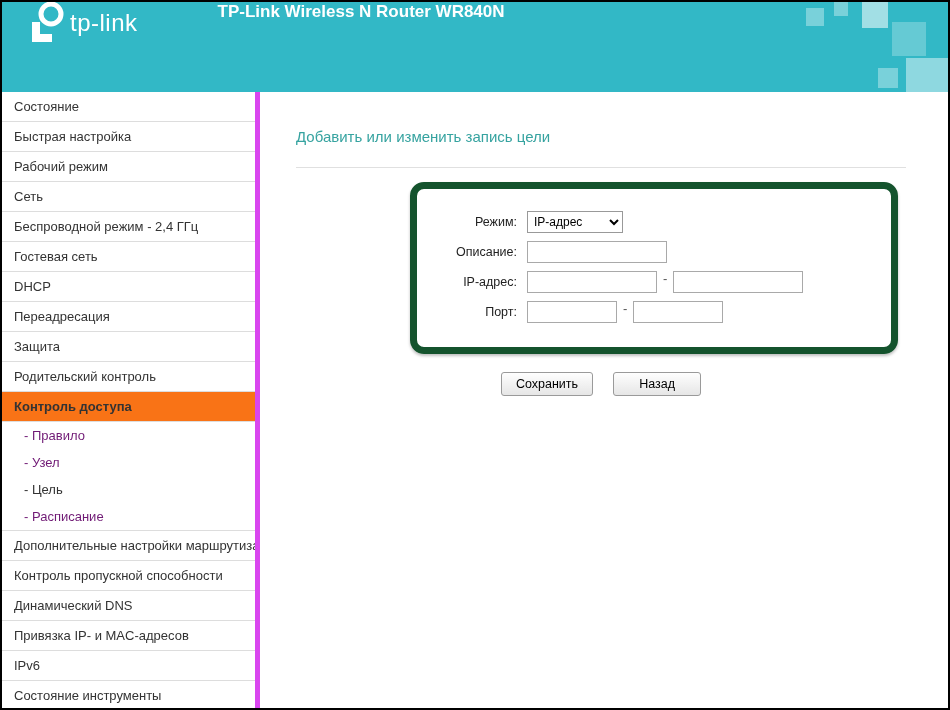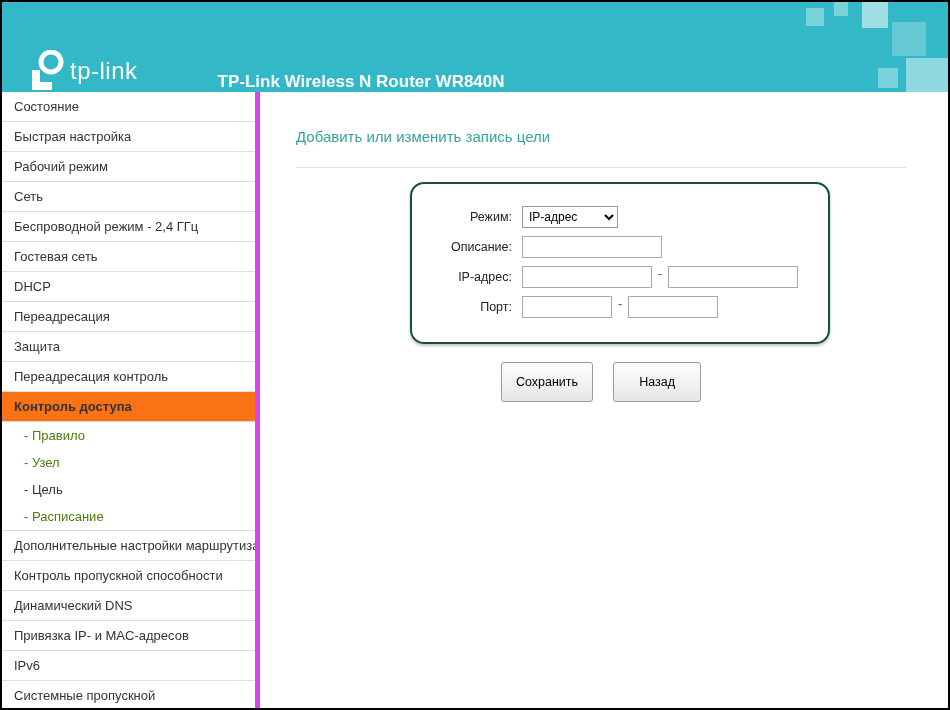--- a/index.html
+++ b/index.html
@@ -1,61 +1,61 @@
 <!DOCTYPE html>
 <html><head>
 <meta charset="utf-8">
 <style>
   * { box-sizing: border-box; margin: 0; padding: 0; }
   body { font-family: Arial, Helvetica, sans-serif; font-size: 13px; color: #333; background: #fff; }
   .frame { width: 950px; height: 710px; border: 2px solid #000; position: relative; overflow: hidden; background: #fff; }
 
   
-  .header { height: 90px; background: #32b8c6; color: #fff; display: flex; align-items: flex-end; padding: 0 28px; position: relative; overflow: hidden; }
+  .header { height: 90px; background: #32b8c6; color: #fff; display: flex; align-items: flex-start; padding: 0 28px; position: relative; overflow: hidden; }
   .logo { display: flex; align-items: center; gap: 6px; margin-right: 80px; }
   .logo-mark { width: 34px; height: 42px; position: relative; }
   .logo-mark svg { display: block; }
   .logo-text { font-size: 24px; font-weight: 400; letter-spacing: 0.5px; }
   .titles { }
   .title-main { font-size: 17px; font-weight: 700; }
   .title-sub  { font-size: 12px; font-weight: 700; margin-top: 2px; }
   .header-deco { position: absolute; right: 0; top: 0; height: 100%; width: 220px; pointer-events: none; }
   .header-deco span { position: absolute; background: rgba(255,255,255,0.35); }
 
   
   .layout { display: flex; height: calc(100% - 90px); }
 
   
   .sidebar { width: 258px; flex: none; overflow-y: auto; border-right: 5px solid #d946ef; }
   .sidebar ul { list-style: none; }
   .side-item { padding: 7px 12px; border-bottom: 1px solid #ddd; color: #333; font-size: 13px; cursor: pointer; white-space: nowrap; }
   .side-item.active { background: #f97316; font-weight: 700; }
-  .side-sub { padding: 6px 12px 6px 22px; color: #4d7c0f; font-size: 13px; cursor: pointer; }
+  .side-sub { padding: 6px 12px 6px 22px; color: #701a75; font-size: 13px; cursor: pointer; }
   .side-sub.current { color: #333; }
   .sidebar .end-border { border-bottom: 1px solid #ddd; height:0; }
 
   
   .main { flex: 1; padding: 36px 42px 24px 36px; overflow: auto; }
   .page-title { color: #36a3a0; font-size: 15px; margin-bottom: 22px; }
   .hr { height: 1px; background: #e0e0e0; margin-bottom: 14px; }
 
   
-  .callout { border: 2px solid #14532d; border-radius: 14px; padding: 14px 20px 16px; width: 420px; margin: 0 0 18px 114px; box-shadow: 0 2px 3px rgba(0,0,0,0.25); }
+  .callout { border: 7px solid #14532d; border-radius: 14px; padding: 14px 20px 16px; width: 488px; margin: 0 0 18px 114px; box-shadow: 0 2px 3px rgba(0,0,0,0.25); }
   .form-row { display: flex; align-items: center; margin: 8px 0; }
   .form-row label { width: 90px; text-align: right; padding-right: 10px; font-size: 12.5px; color: #222; }
   .form-row .controls { display: flex; align-items: flex-start; gap: 4px; }
   .form-row select { width: 96px; height: 22px; border: 1px solid #999; font-size: 12px; padding: 1px 2px; background: #fff; }
   .form-row input[type="text"] { height: 22px; border: 1px solid #a9a9a9; font-size: 12px; padding: 1px 4px; background: #fff; }
   .w-medium { width: 140px; }
   .w-small  { width: 90px; }
   .w-ip     { width: 130px; }
   .dash { color: #555; padding: 0 2px; }
 
   .button-row { display: flex; gap: 20px; justify-content: center; margin-top: 6px; }
-  .btn { min-width: 88px; height: 40px; border: 1px solid #9a9a9a; background: linear-gradient(#fefefe,#e6e6e6); border-radius: 3px; font-size: 12.5px; cursor: pointer; padding: 0 14px; }
+  .btn { min-width: 88px; height: 24px; border: 1px solid #9a9a9a; background: linear-gradient(#fefefe,#e6e6e6); border-radius: 3px; font-size: 12.5px; cursor: pointer; padding: 0 14px; }
 </style>
 </head>
 <body>
 
 <div class="frame">
   <div class="header">
     <div class="logo">
       <span class="logo-mark">
         <svg width="34" height="42" viewBox="0 0 34 42">
           <circle cx="21" cy="12" r="10" fill="none" stroke="#fff" stroke-width="5"></circle>
@@ -83,33 +83,33 @@
       <ul id="side-list">
           <li class="side-item">Состояние</li>
           <li class="side-item">Быстрая настройка</li>
           <li class="side-item">Рабочий режим</li>
           <li class="side-item">Сеть</li>
           <li class="side-item">Беспроводной режим - 2,4 ГГц</li>
           <li class="side-item">Гостевая сеть</li>
           <li class="side-item">DHCP</li>
           <li class="side-item">Переадресация</li>
           <li class="side-item">Защита</li>
-          <li class="side-item">Переадресация контроль</li>
+          <li class="side-item">Родительский контроль</li>
           <li class="side-item active">Контроль доступа</li>
           <li class="side-sub">- Правило</li>
           <li class="side-sub">- Узел</li>
           <li class="side-sub current">- Цель</li>
           <li class="side-sub">- Расписание</li>
           <li class="end-border"></li>
           <li class="side-item">Дополнительные настройки маршрутизации</li>
           <li class="side-item">Контроль пропускной способности</li>
           <li class="side-item">Динамический DNS</li>
           <li class="side-item">Привязка IP- и MAC-адресов</li>
           <li class="side-item">IPv6</li>
-          <li class="side-item">Системные пропускной</li>
+          <li class="side-item">Состояние инструменты</li>
         </ul>
     </nav>
 
     <main class="main">
       <div class="page-title">Добавить или изменить запись цели</div>
       <div class="hr"></div>
 
       <div class="callout">
         <div class="form-row">
           <label>Режим:</label>

